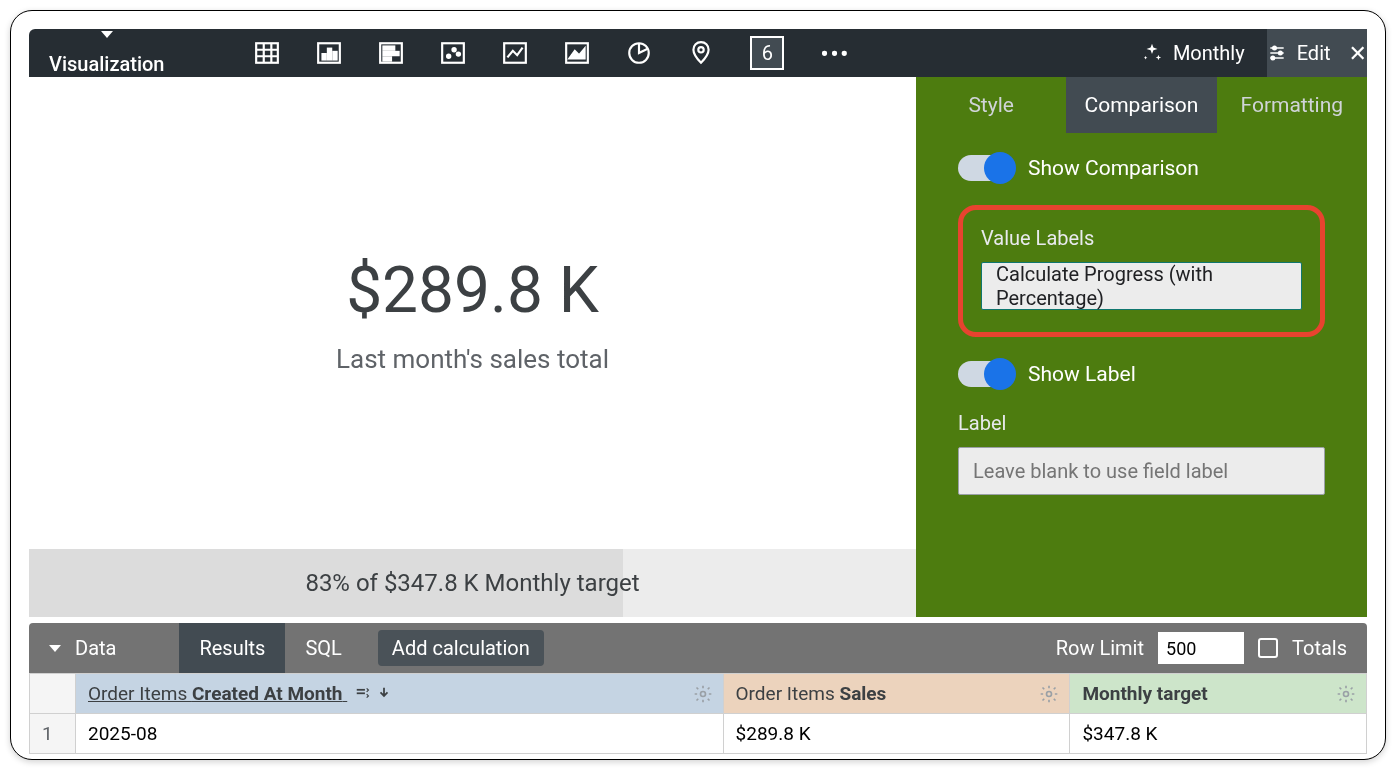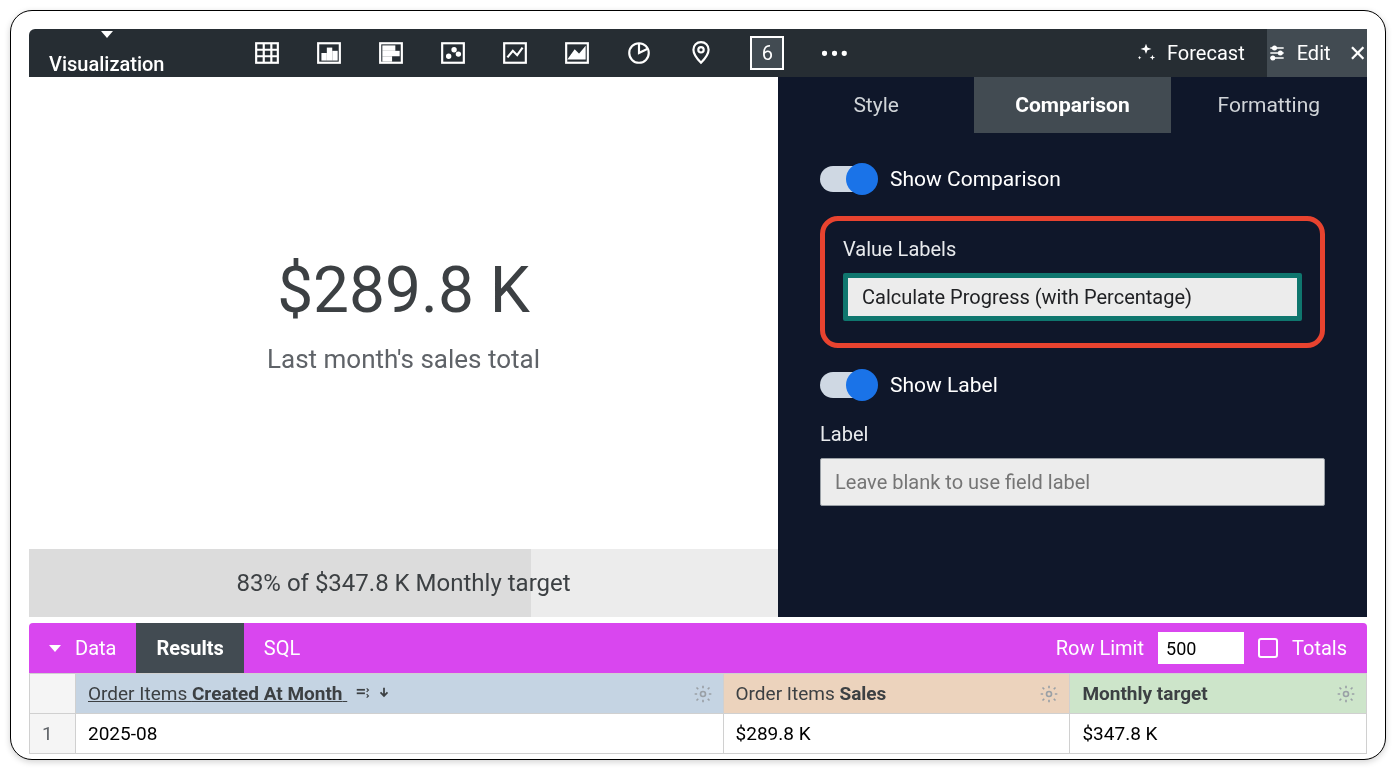--- a/index.html
+++ b/index.html
@@ -26,38 +26,38 @@
   .body-row { display:flex; height: 540px; position: relative; }
   .viz-canvas { flex:1; background:#fff; display:flex; flex-direction:column; justify-content:flex-end; align-items:center; }
   .big-number-wrap { flex:1; display:flex; flex-direction:column; justify-content:center; align-items:center; }
   .big-number { font-size: 64px; font-weight:400; color:#3c4043; }
   .big-sub { font-size: 26px; color:#5f6368; margin-top: 16px; }
   .progress-bar { width:100%; height:68px; background:#ececec; display:flex; align-items:center; justify-content:center; position:relative; }
   .progress-fill { position:absolute; left:0; top:0; bottom:0; width:67%; background:#dcdcdc; }
   .progress-text { position:relative; font-size:24px; color:#3c4043; z-index:1; }
 
   
-  .panel { width:589px; background:#0f172a; color:#fff; display:flex; flex-direction:column; position:relative;gap:11px; }
+  .panel { width:451px; background:#4d7c0f; color:#fff; display:flex; flex-direction:column; position:relative; }
   .panel-tabs { display:flex; height:56px; }
   .ptab { flex:1; display:flex; align-items:center; justify-content:center; font-size:21px; color:#d0d4d8; cursor:pointer; }
-  .ptab.active { background:#424b52; color:#fff; font-weight:700; }
+  .ptab.active { background:#424b52; color:#fff; font-weight:400; }
   .panel-body { padding: 22px 42px; display:flex; flex-direction:column; gap:24px; }
   .toggle-row { display:flex; align-items:center; gap:14px; font-size:21px; }
   .toggle { width:56px; height:26px; background:#cfd8e3; border-radius:20px; position:relative; }
   .toggle .knob { position:absolute; right:-2px; top:-3px; width:32px; height:32px; border-radius:50%; background:#1a73e8; }
 
   .highlight-box { border:5px solid #e8432f; border-radius:18px; padding:16px 18px 22px; }
   .field-label { font-size:20px; color:#e8eaed; margin-bottom:12px; }
-  .select-box { width:100%; height:48px; background:#ececec; color:#202124; font-size:20px; border:5px solid #0f766e; border-radius:2px; padding:0 14px; display:flex; align-items:center; }
+  .select-box { width:100%; height:48px; background:#ececec; color:#202124; font-size:20px; border:1px solid #0f766e; border-radius:2px; padding:0 14px; display:flex; align-items:center; }
   .text-input { width:100%; height:48px; background:#ececec; border:1px solid #9aa0a6; font-size:20px; color:#5f6368; padding:0 14px; border-radius:2px; }
 
   
-  .data-bar { display:flex; align-items:center; height:50px; background:#d946ef; color:#fff; margin-top:6px; border-radius:4px 4px 0 0; }
+  .data-bar { display:flex; align-items:center; height:50px; background:#737373; color:#fff; margin-top:6px; border-radius:4px 4px 0 0; }
   .data-bar .seg { display:flex; align-items:center; padding:0 20px; font-size:20px; height:100%; }
-  .data-bar .seg.active { background:#424b52; font-weight:700; }
+  .data-bar .seg.active { background:#424b52; font-weight:400;margin-left:43px; }
   .data-bar .btn-chip { background:#4a5258; border-radius:4px; padding:6px 14px; margin-left:10px; }
   .data-right { margin-left:auto; display:flex; align-items:center; gap:14px; padding-right:20px; font-size:20px; }
   .row-limit-input { width:86px; height:32px; background:#fff; color:#000; border:none; text-align:left; padding:0 8px; font-size:18px; }
   .chk { width:20px; height:20px; border:2px solid #fff; border-radius:3px; display:inline-block; }
 
   
   .tbl { width:100%; border-collapse:collapse; }
   .tbl th, .tbl td { border:1px solid #d0d0d0; padding:8px 12px; font-size:19px; text-align:left; position:relative; }
   .tbl th { font-weight:400; color:#3c4043; }
   .th-dim { background:#c5d4e3;text-decoration:underline; }
@@ -140,21 +140,21 @@
             </svg>
           </span>
         <span class="single-val">6</span>
         <span class="dots">•••</span>
       </div>
       <div class="viz-right">
         <div class="forecast">
           <svg viewBox="0 0 24 24" width="22" height="22" fill="#fff">
               <path d="M12 2l1.5 4L18 7.5 13.5 9 12 13l-1.5-4L6 7.5 10.5 6 12 2zM19 14l.8 2.2L22 17l-2.2.8L19 20l-.8-2.2L16 17l2.2-.8L19 14zM5 15l.6 1.6L7 17.2l-1.4.6L5 19l-.6-1.2L3 17.2l1.4-.6L5 15z"></path>
             </svg>
-          <span>Forecast</span>
+          <span>Monthly</span>
         </div>
         <div class="edit-chip">
           <svg viewBox="0 0 24 24" width="20" height="20" fill="none" stroke="#fff" stroke-width="2">
               <line x1="4" y1="6" x2="20" y2="6"></line>
               <line x1="4" y1="12" x2="20" y2="12"></line>
               <line x1="4" y1="18" x2="20" y2="18"></line>
               <circle cx="9" cy="6" r="2" fill="#fff"></circle>
               <circle cx="16" cy="12" r="2" fill="#fff"></circle>
               <circle cx="7" cy="18" r="2" fill="#fff"></circle>
             </svg>
@@ -210,20 +210,23 @@
       </div>
     </div>
 
     <div class="data-bar">
       <div class="seg">
         <span class="caret-down" style="margin-right:14px;"></span>
         <span>Data</span>
       </div>
       <div class="seg active">Results</div>
       <div class="seg">SQL</div>
+      <div class="seg" style="padding-left:6px;">
+        <span class="btn-chip">Add calculation</span>
+      </div>
       <div class="data-right">
         <span>Row Limit</span>
         <input class="row-limit-input" value="500" style="">
         <span class="chk"></span>
         <span>Totals</span>
       </div>
     </div>
 
     <table class="tbl">
       <tbody>

